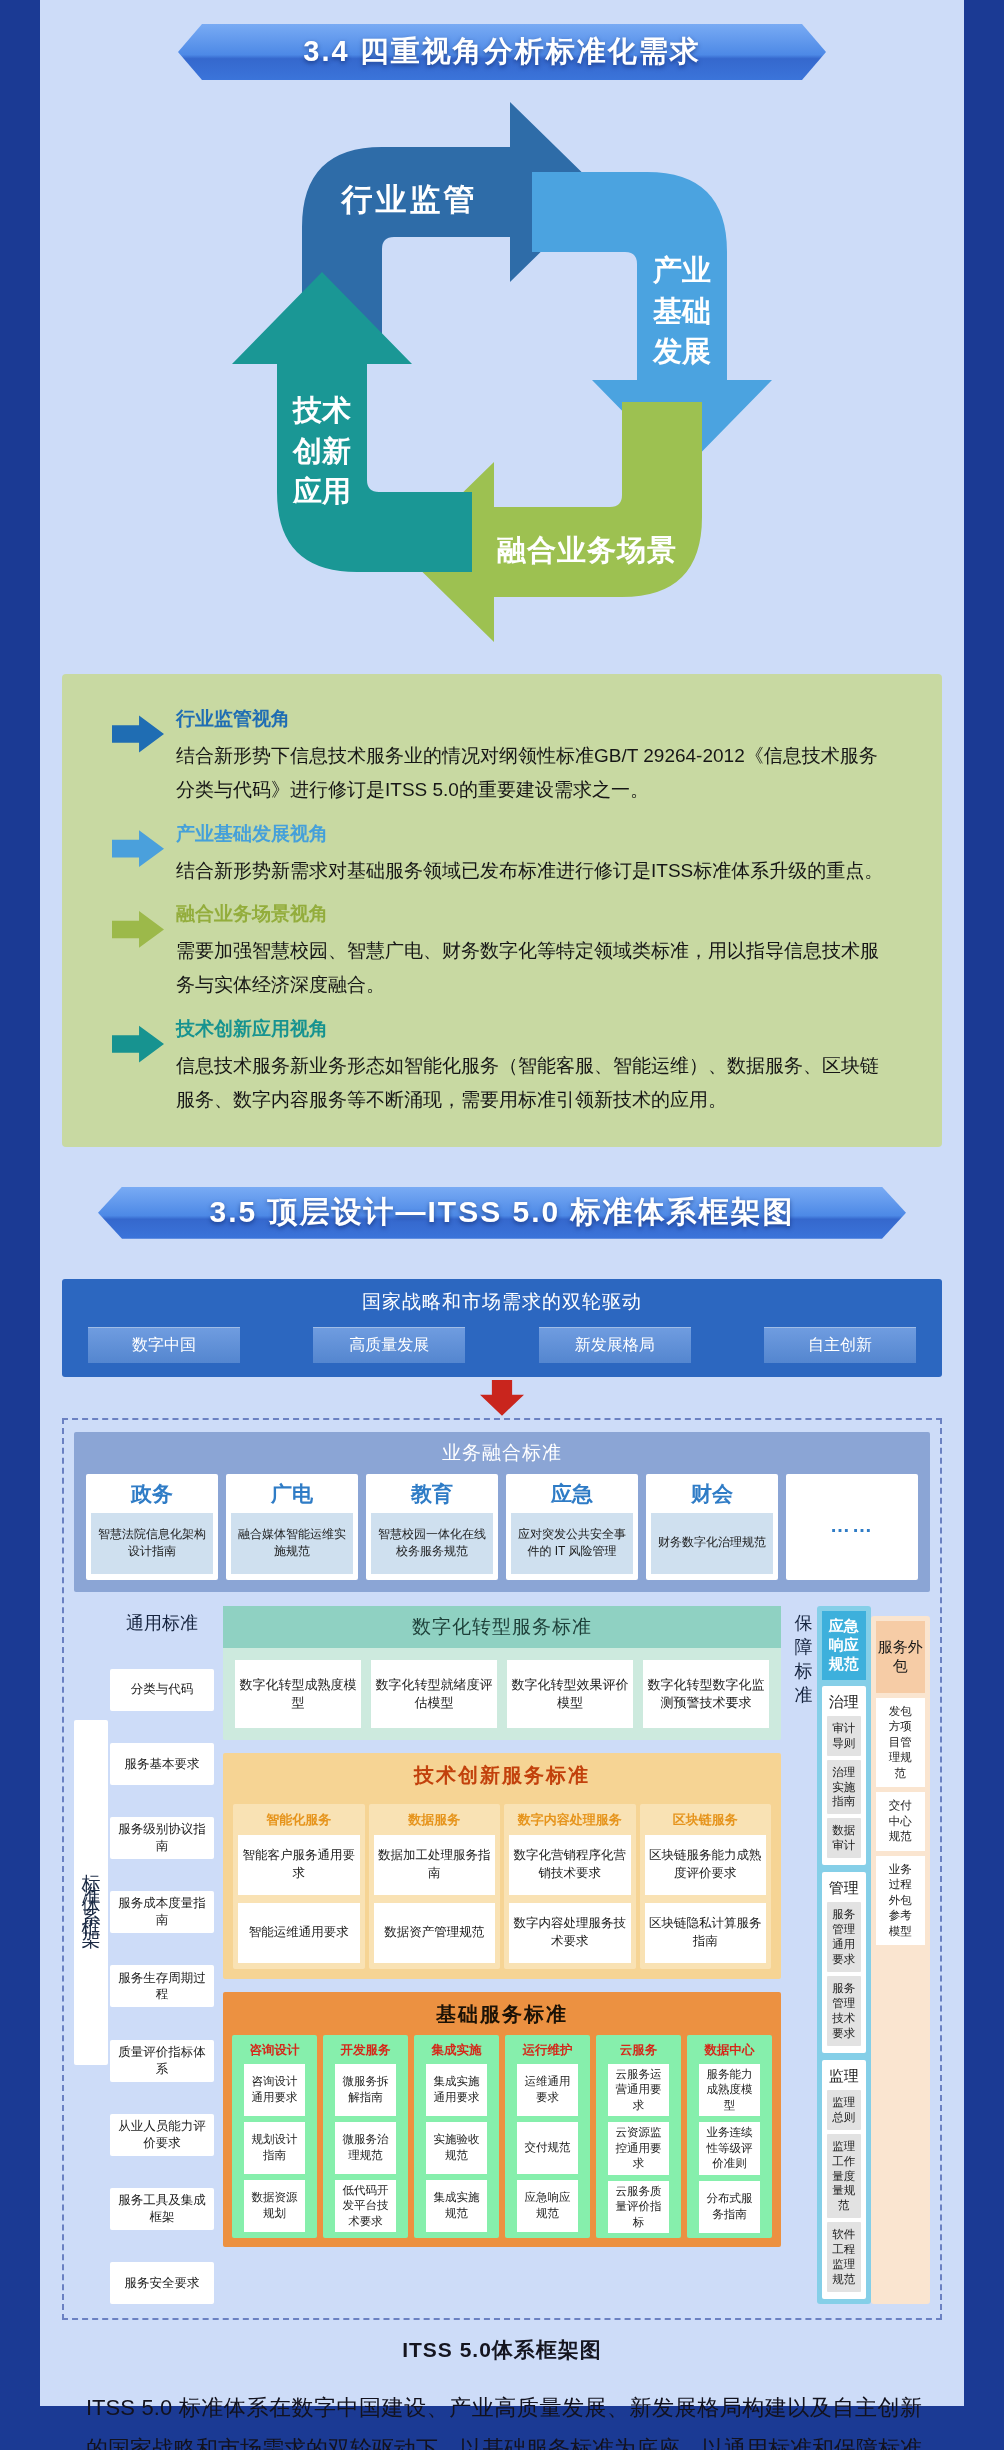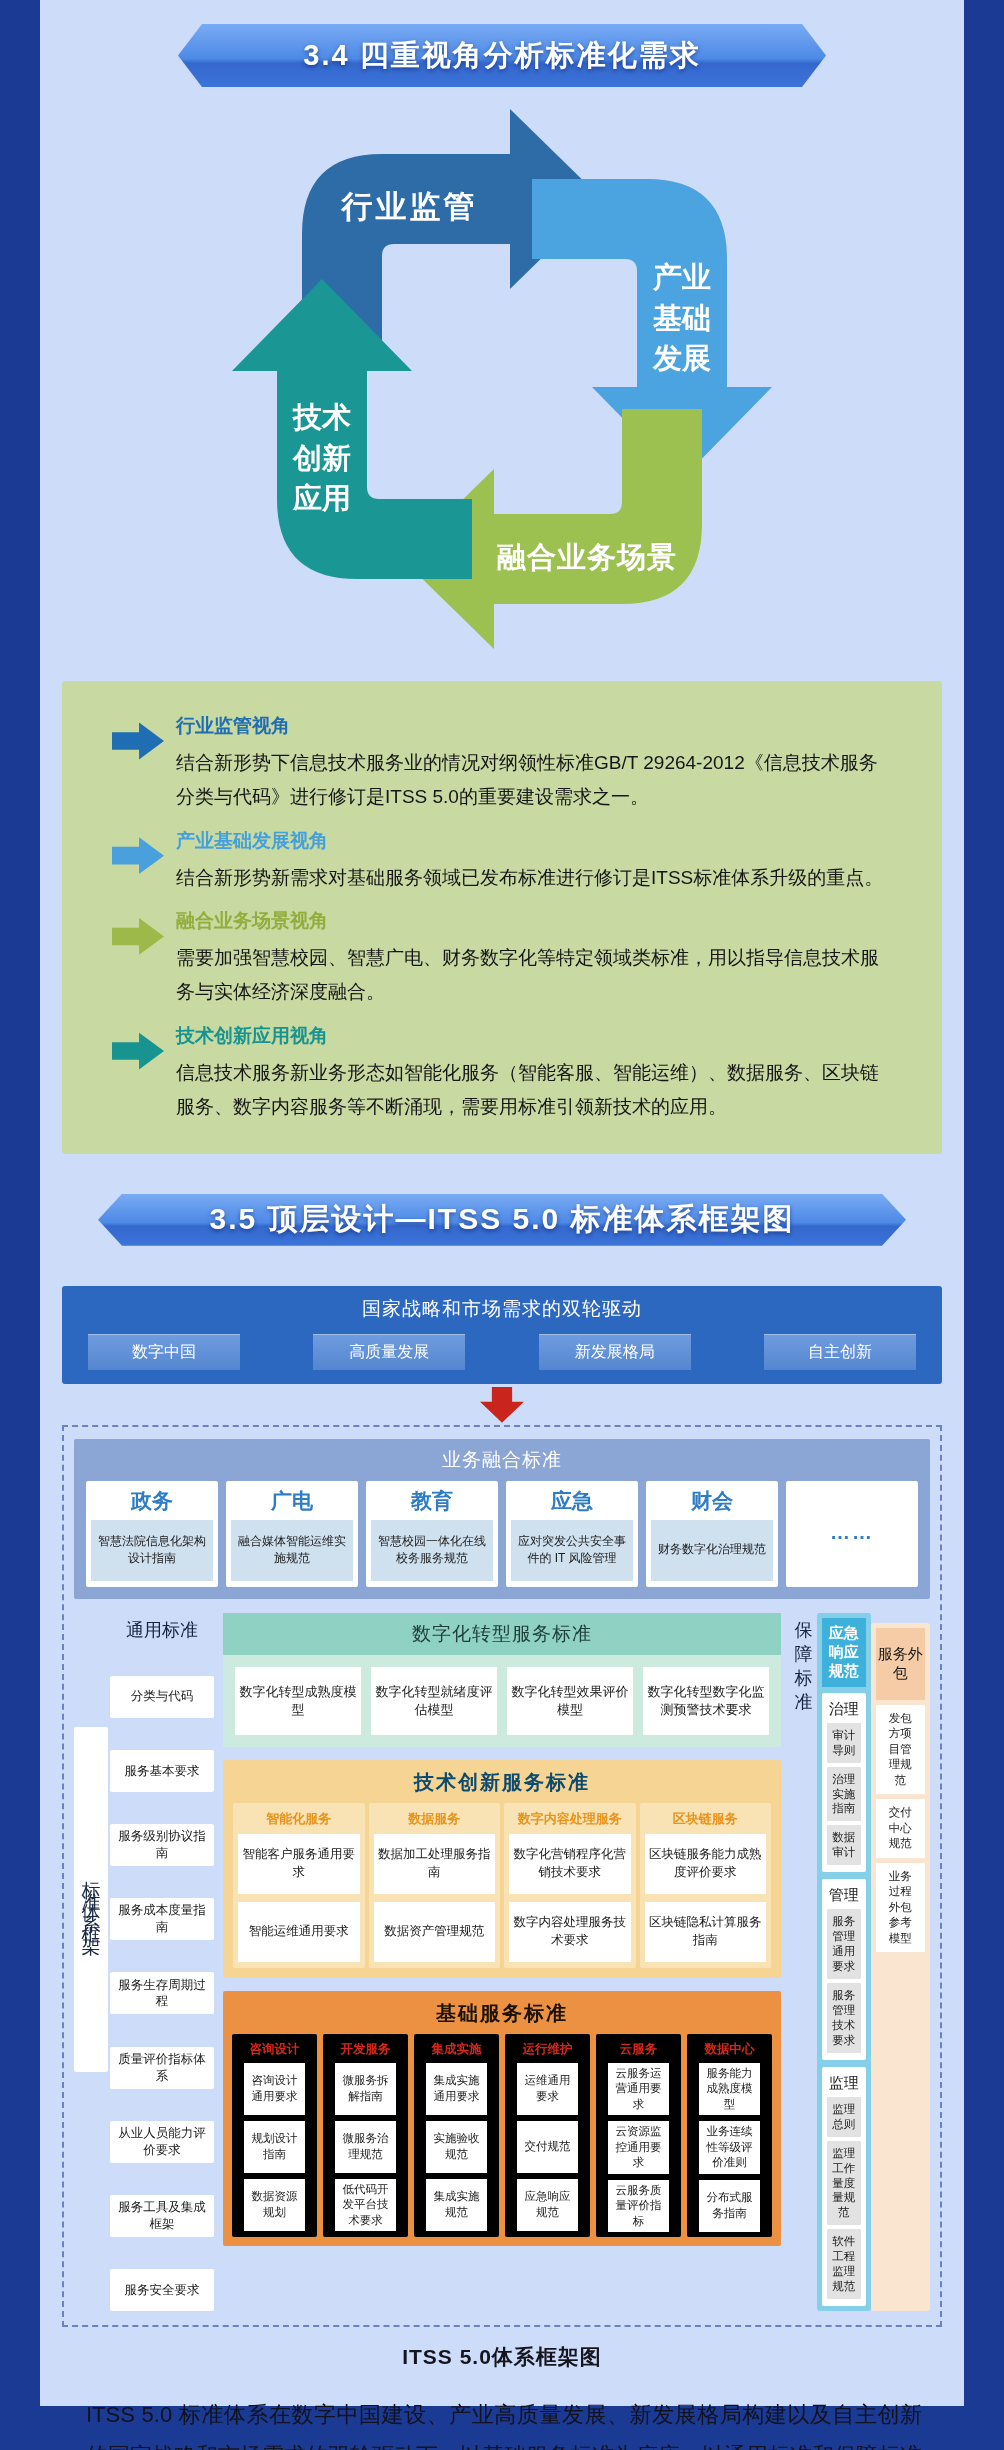--- a/index.html
+++ b/index.html
@@ -11,21 +11,21 @@
   .panel{position:absolute;left:40px;right:40px;top:0;bottom:44px;background:#cddcf8;}
 
   
   .ribbon{
     position:relative;color:#fff;font-weight:bold;
     display:flex;align-items:center;justify-content:center;
     clip-path:polygon(24px 0,calc(100% - 24px) 0,100% 50%,calc(100% - 24px) 100%,24px 100%,0 50%);
     background:linear-gradient(180deg,#79abf4 0%,#4d89e6 55%,#3568cd 62%,#3b74da 100%);
     text-shadow:0 2px 4px rgba(10,30,90,.55);letter-spacing:2px;
   }
-  .r1{width:648px;height:63px;margin:24px auto 0;font-size:29px;}
+  .r1{width:648px;height:56px;margin:24px auto 0;font-size:29px;}
   .r2{width:808px;height:52px;margin:40px auto 0;font-size:30px;}
 
   
   .cycle{position:relative;width:540px;height:568px;margin:12px auto 0;}
   .cyc-label{position:absolute;color:#fff;font-weight:bold;text-align:center;line-height:1.4;}
   .cl0{left:70px;top:86px;width:215px;font-size:31px;letter-spacing:3px;}
   .cl1{left:418px;top:158px;width:64px;font-size:29px;word-break:break-all;}
   .cl2{left:235px;top:438px;width:240px;font-size:29px;letter-spacing:1px;}
   .cl3{left:58px;top:298px;width:64px;font-size:29px;word-break:break-all;}
 
@@ -66,31 +66,31 @@
   .wbox{background:#fff;border-radius:2px;font-size:12.5px;color:#1b1b1b;text-align:center;
     display:flex;align-items:center;justify-content:center;line-height:1.35;padding:4px 3px;min-height:34px;}
 
   .colC{flex:1;display:flex;flex-direction:column;}
   .band-digital{background:#cdeade;border-radius:2px;padding-bottom:12px;}
   .bd-head{background:#8fd1c2;text-align:center;font-size:19px;color:#1d3f38;padding:8px 0;letter-spacing:1px;}
   .bd-row{display:flex;gap:10px;padding:12px 12px 0;}
   .bd-box{flex:1;background:#fff;font-size:13px;color:#1b1b1b;text-align:center;line-height:1.4;
     display:flex;align-items:center;justify-content:center;padding:6px 4px;min-height:56px;}
   .band-tech{background:#f6d494;border-radius:2px;margin-top:13px;padding:0 10px 10px;}
-  .bt-head{text-align:center;font-size:20px;color:#0c4a6e;font-weight:bold;padding:9px 0 7px;letter-spacing:2px;}
+  .bt-head{text-align:center;font-size:20px;color:#c2410c;font-weight:bold;padding:9px 0 15px;letter-spacing:2px;}
   .bt-row{display:flex;gap:4px;}
   .tgroup{flex:1;background:#f9e2b4;border-radius:2px;padding:3px 5px 6px;}
   .tg-name{color:#e6941c;font-size:13px;font-weight:bold;text-align:center;margin:4px 0 6px;}
   .tg-box{background:#fff;font-size:12.5px;color:#1b1b1b;text-align:center;line-height:1.4;
     display:flex;align-items:center;justify-content:center;min-height:52px;padding:4px 3px;margin-bottom:8px;}
   .tg-box:last-child{margin-bottom:0;}
   .band-basic{background:#ec9141;border-radius:2px;margin-top:13px;padding:0 9px 9px;}
   .bb-head{text-align:center;font-size:20px;color:#1c1206;font-weight:bold;padding:9px 0 7px;letter-spacing:2px;}
   .bb-row{display:flex;gap:6px;}
-  .bgroup{flex:1;background:#000000;border-radius:2px;padding:3px 12px 5px;}
+  .bgroup{flex:1;background:#86efac;border-radius:2px;padding:3px 12px 5px;}
   .bg-name{color:#d5281a;font-size:12.5px;font-weight:bold;text-align:center;margin:4px 0 5px;}
   .bg-box{background:#fff;font-size:11.5px;color:#1b1b1b;text-align:center;line-height:1.35;
     display:flex;align-items:center;justify-content:center;min-height:46px;padding:3px 2px;margin-bottom:6px;}
   .bg-box:last-child{margin-bottom:0;}
 
   .colR{width:140px;display:flex;}
   .control{background:#85cfe8;border-radius:3px;padding:5px;}
   .ctrl-head{background:#3db0dc;color:#fff;font-size:15px;font-weight:bold;text-align:center;padding:6px 0;margin-bottom:6px;}
   .cgroup{background:#fff;border-radius:2px;padding:4px 5px 7px;margin-bottom:7px;}
   .cgroup:last-child{margin-bottom:0;}

